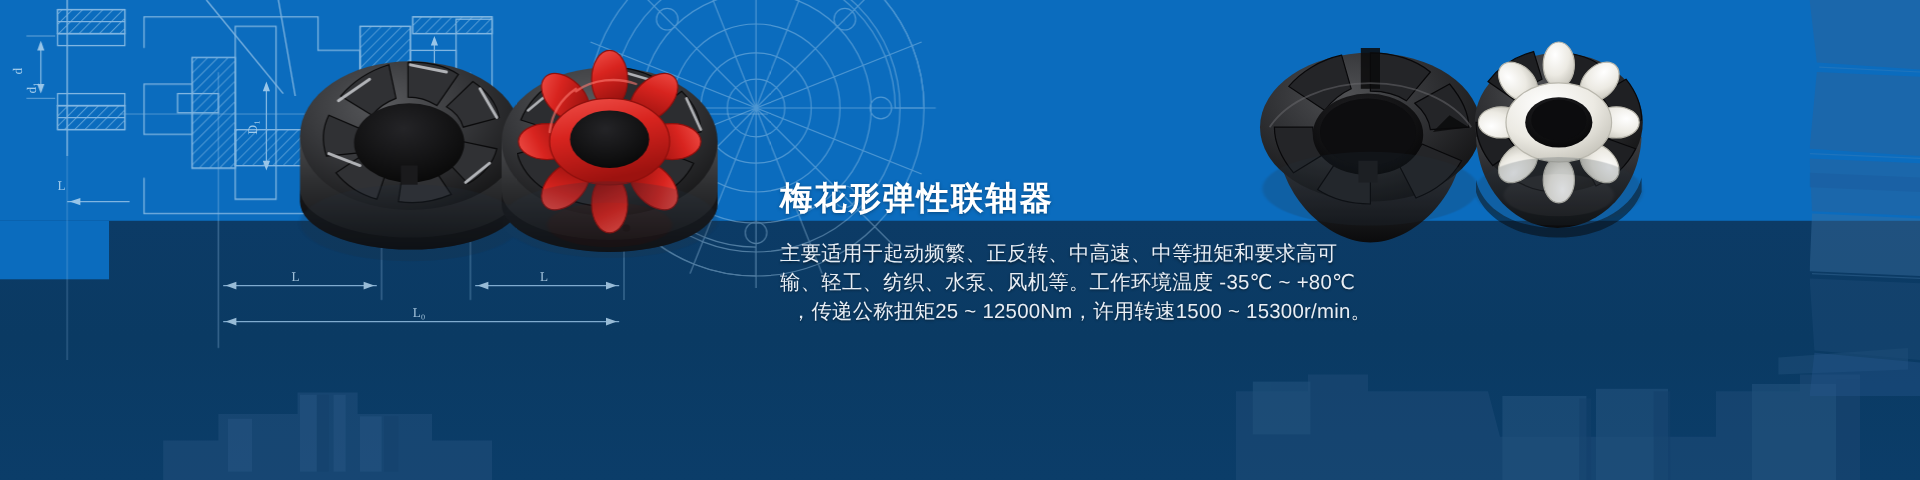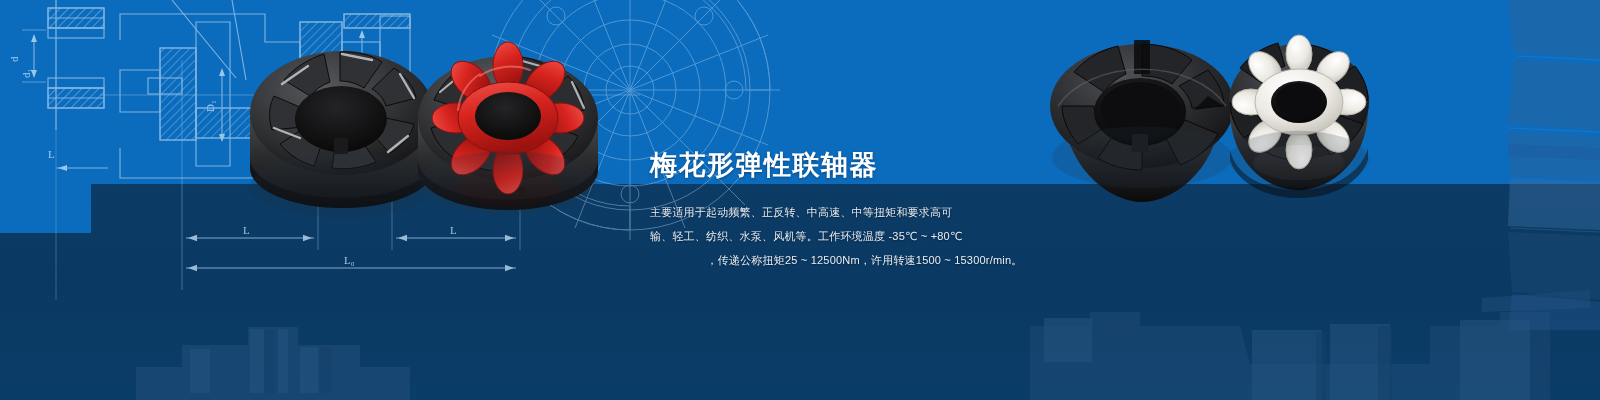--- a/index.html
+++ b/index.html
@@ -68,21 +68,21 @@
     position:absolute; left:650px; top:146px; width:420px;
   }
   .title {
     font-size:27px; font-weight:bold; color:#ffffff;
     letter-spacing:1.5px; line-height:38px;
     text-shadow:0 1px 3px rgba(0,0,0,.35);
     white-space:nowrap;
   }
   .desc { margin-top:16px; }
   .desc-line {
-    color:#e8eef5; font-size:11px; line-height:24px;
+    color:#e8eef5; font-size:17px; line-height:24px;
     letter-spacing:.2px;
     text-shadow:0 1px 2px rgba(0,0,0,.45);
     white-space:nowrap;
   }
   .desc-line.indent { text-indent:9px;text-align:center; }
 </style>
 </head>
 <body>
 
 <div class="banner">

